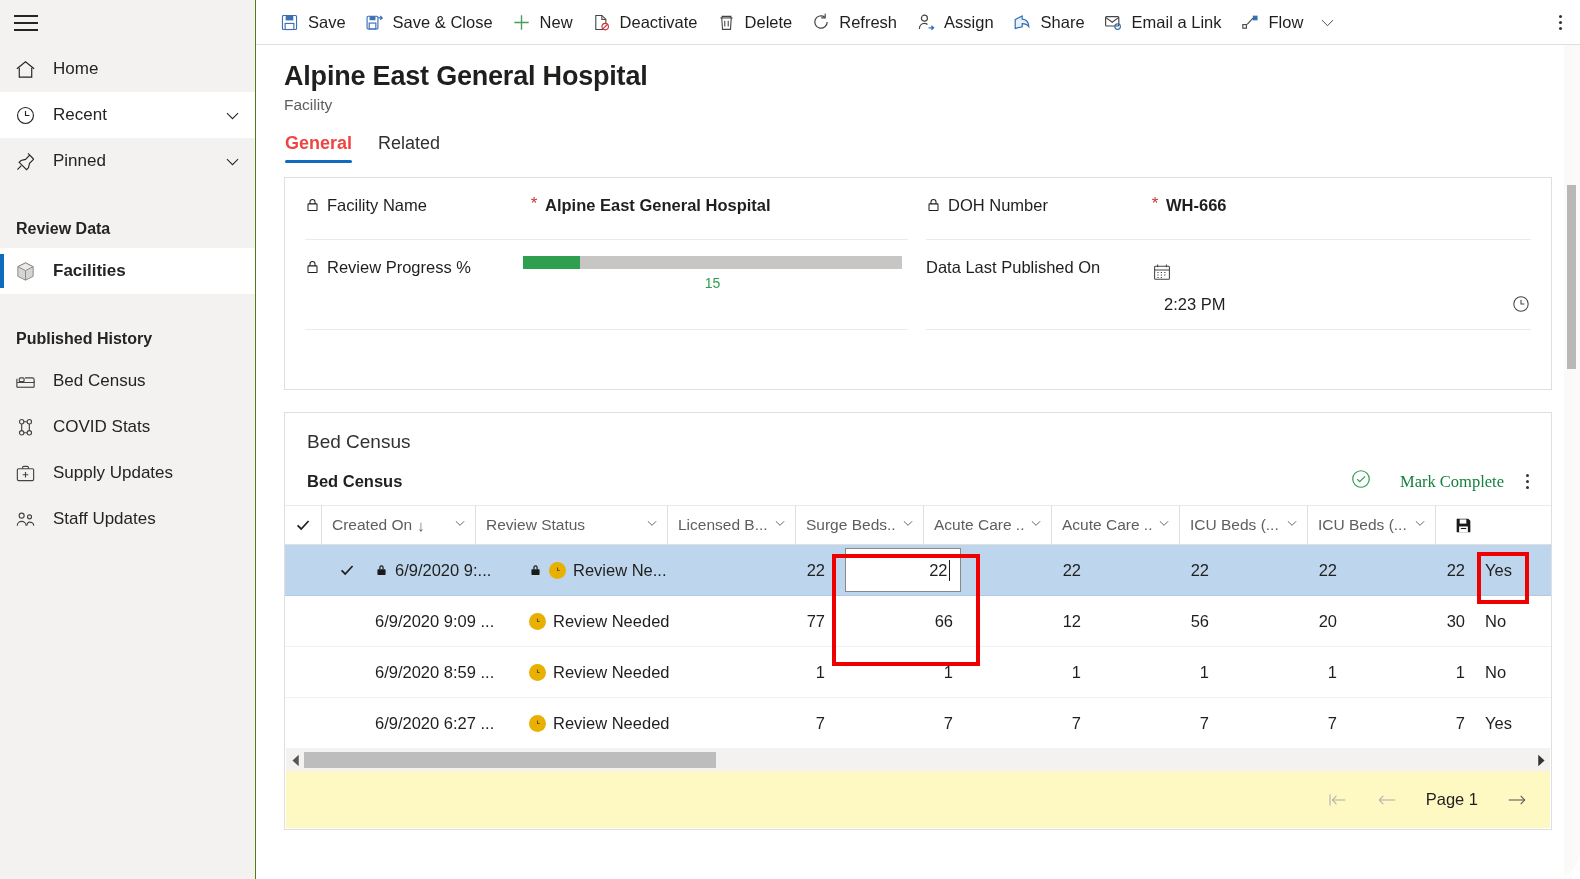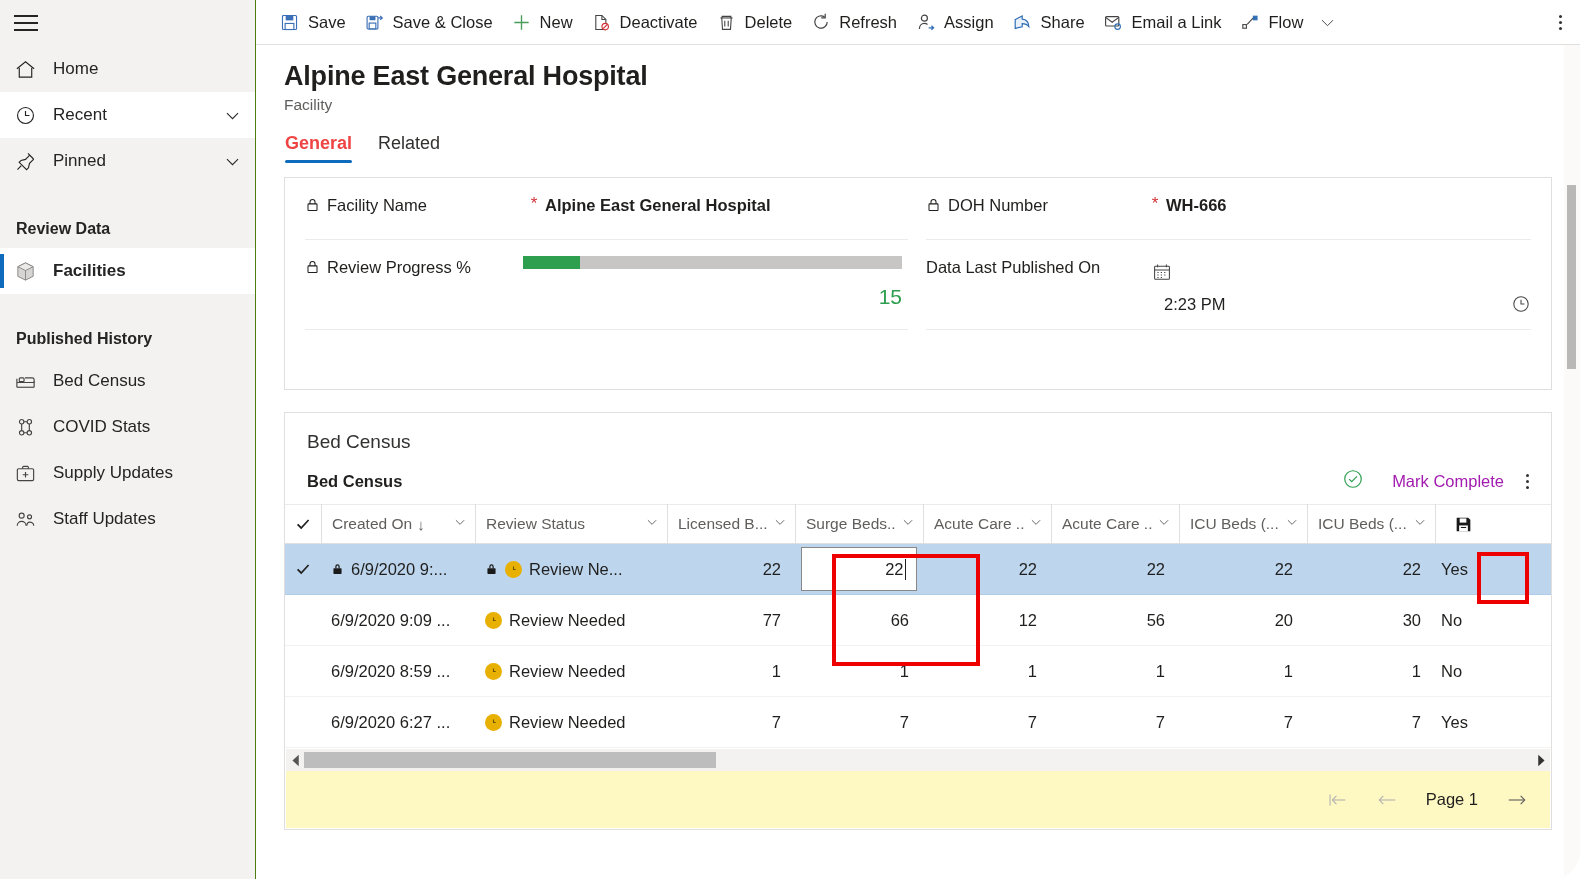--- a/index.html
+++ b/index.html
@@ -234,24 +234,24 @@
     background: #c8c6c4;
     width: 100%;
     position: relative;
     overflow: hidden;
   }
   .progress-fill {
     height: 13px;
     background: #2e9e4f;
   }
   .progress-num {
-    text-align: right;
+    text-align: center;
     color: #2e9e4f;
-    font-size: 21px;
-    margin-top: 16px;
+    font-size: 14px;
+    margin-top: 6px;
   }
 
   .dtl-values { flex: 1 1 auto; display: flex; flex-direction: column; }
   .dtl-line { display: flex; align-items: center; height: 32px; }
   .dtl-line .dv { flex: 1 1 auto; font-size: 16.5px; color: #201f1e; }
   .dtl-line .dv.pad { padding-left: 20px; }
   .dtl-line .dicon { flex: 0 0 28px; display: flex; justify-content: flex-end; }
 
   
   .card.grid {
@@ -272,21 +272,21 @@
     padding: 14px 16px 10px 22px;
   }
   .grid-subtitle {
     font-size: 16.5px;
     font-weight: 700;
     color: #201f1e;
   }
   .grid-actions { margin-left: auto; display: flex; align-items: center; gap: 16px; }
   .mark-complete {
     display: flex; align-items: center; gap: 28px;
-    font-size: 16.5px; color: #a21caf; cursor: pointer;
+    font-size: 16.5px; color: #15803d; cursor: pointer; font-family: Liberation Serif, serif;
   }
   .thead {
     display: flex;
     height: 40px;
     align-items: center;
     border-top: 1px solid #edebe9;
     border-bottom: 1px solid #e1dfdd;
     background: #ffffff;
     font-size: 15.5px;
     color: #605e5c;
@@ -309,20 +309,21 @@
   .th.saveicon { border-left: 1px solid #e1dfdd; justify-content: center; padding: 0; }
 
   .trow {
     display: flex;
     height: 51px;
     align-items: center;
     font-size: 16.5px;
     color: #201f1e;
     border-bottom: 1px solid #f3f2f1;
     background: #ffffff;
+    padding-left: 44px;
   }
   .trow.selected { background: #bdd6ee; border-bottom: 1px solid #b0cbe6; }
   .td {
     display: flex;
     align-items: center;
     height: 51px;
     padding: 0 10px;
     gap: 7px;
     overflow: hidden;
     white-space: nowrap;

